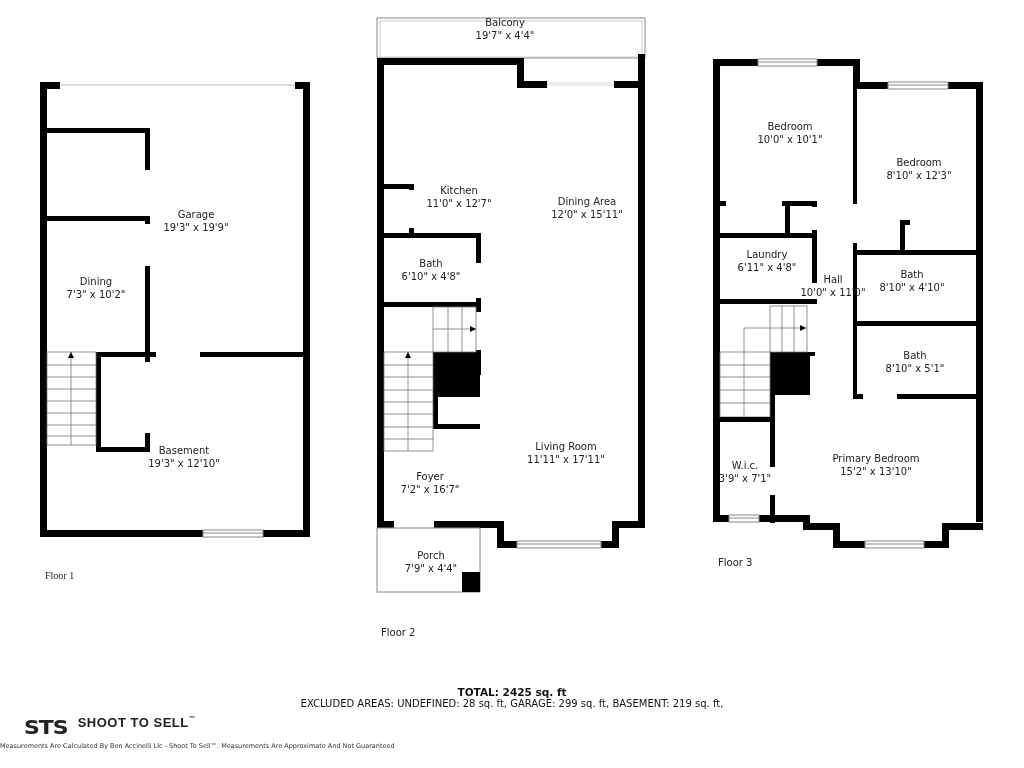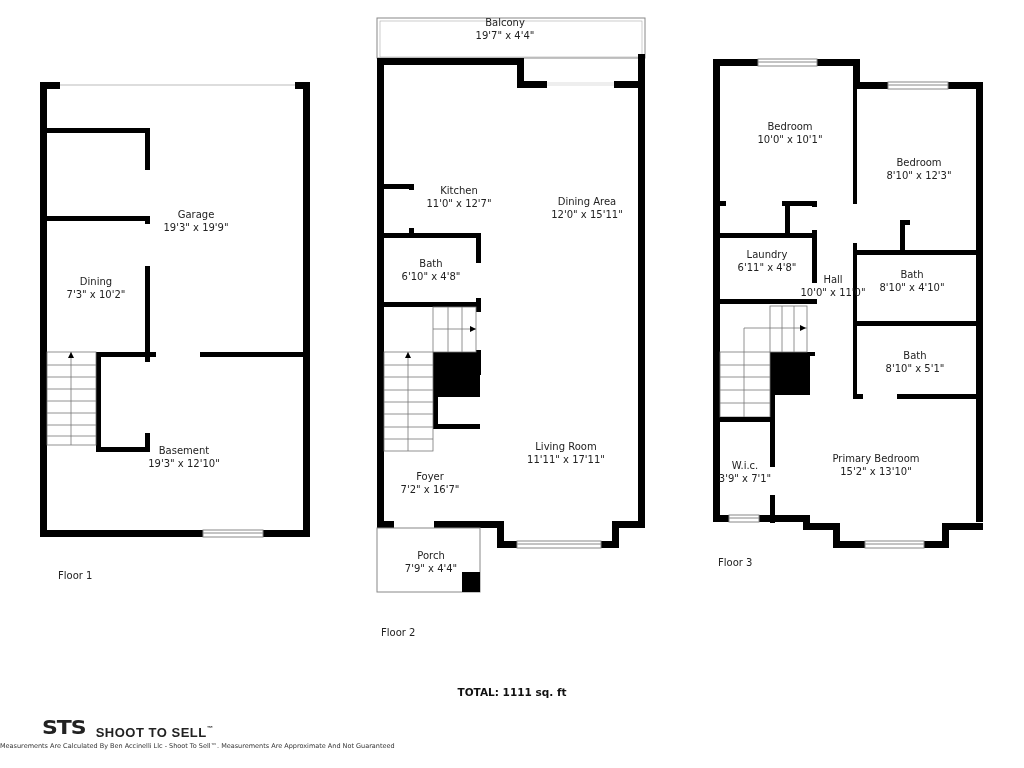--- a/index.html
+++ b/index.html
@@ -4,21 +4,21 @@
 <style>
   html, body { margin:0; padding:0; background:#ffffff; }
   body { width:1024px; height:768px; position:relative; overflow:hidden;
          font-family:"DejaVu Sans", "Liberation Sans", sans-serif; color:#222; }
   #plan { position:absolute; left:0; top:0; }
   .lbl { position:absolute; text-align:center; font-size:10px; line-height:13px; color:#222; white-space:nowrap; transform:translateX(-50%); }
   .floor-label { position:absolute; font-size:10px; color:#222; }
   .summary { position:absolute; left:0; width:1024px; text-align:center; font-size:10px; line-height:12px; color:#111; }
   .summary .total { font-weight:bold; font-size:10.5px; }
   .disclaimer { position:absolute; left:0; width:1024px; top:742px; font-size:6.5px; color:#333; }
-  .logo { position:absolute; left:42px; top:715px; display:flex; align-items:flex-end; }
+  .logo { position:absolute; left:24px; top:715px; display:flex; align-items:flex-start; }
   .logo-mark { font-family:"DejaVu Sans", sans-serif; font-weight:bold; font-size:22px; letter-spacing:-1px; transform:scaleY(0.85); }
   .logo-text { font-family:"Liberation Sans", sans-serif; font-weight:bold; font-size:13px; letter-spacing:0.5px; margin-left:10px; }
   .logo-tm { font-size:6px; vertical-align:top; }
 </style>
 </head>
 <body>
 
 <svg id="plan" width="1024" height="768" viewBox="0 0 1024 768">
   <g fill="#000">
 
@@ -197,21 +197,21 @@
   <div>19'3" x 19'9"</div>
 </div>
 <div class="lbl" style="left:96px; top:275px;">
   <div>Dining</div>
   <div>7'3" x 10'2"</div>
 </div>
 <div class="lbl" style="left:184px; top:444px;">
   <div>Basement</div>
   <div>19'3" x 12'10"</div>
 </div>
-<div class="floor-label" style="left:58px; top:570px;">Floor 1</div>
+<div class="floor-label" style="left:45px; top:570px;font-family:Liberation Serif, serif;">Floor 1</div>
 
 <div class="lbl" style="left:505px; top:16px;">
   <div>Balcony</div>
   <div>19'7" x 4'4"</div>
 </div>
 <div class="lbl" style="left:459px; top:139px;margin-top:45px;">
   <div>Kitchen</div>
   <div>11'0" x 12'7"</div>
 </div>
 <div class="lbl" style="left:587px; top:195px;">
@@ -264,21 +264,22 @@
   <div>W.i.c.</div>
   <div>3'9" x 7'1"</div>
 </div>
 <div class="lbl" style="left:876px; top:452px;">
   <div>Primary Bedroom</div>
   <div>15'2" x 13'10"</div>
 </div>
 <div class="floor-label" style="left:718px; top:557px;">Floor 3</div>
 
 <div class="summary" style="top:686px;">
-  <div class="total">TOTAL: 1111 sq. ft</div>
+  <div class="total">TOTAL: 2425 sq. ft</div>
+  <div>EXCLUDED AREAS: UNDEFINED: 28 sq. ft, GARAGE: 299 sq. ft, BASEMENT: 219 sq. ft,</div>
 </div>
 
 <div class="disclaimer">Measurements Are Calculated By Ben Accinelli Llc - Shoot To Sell™. Measurements Are Approximate And Not Guaranteed</div>
 
 <div class="logo">
   <span class="logo-mark">STS</span>
   <span class="logo-text"><span>SHOOT TO SELL</span><span class="logo-tm">™</span></span>
 </div>
 
 </body></html>

